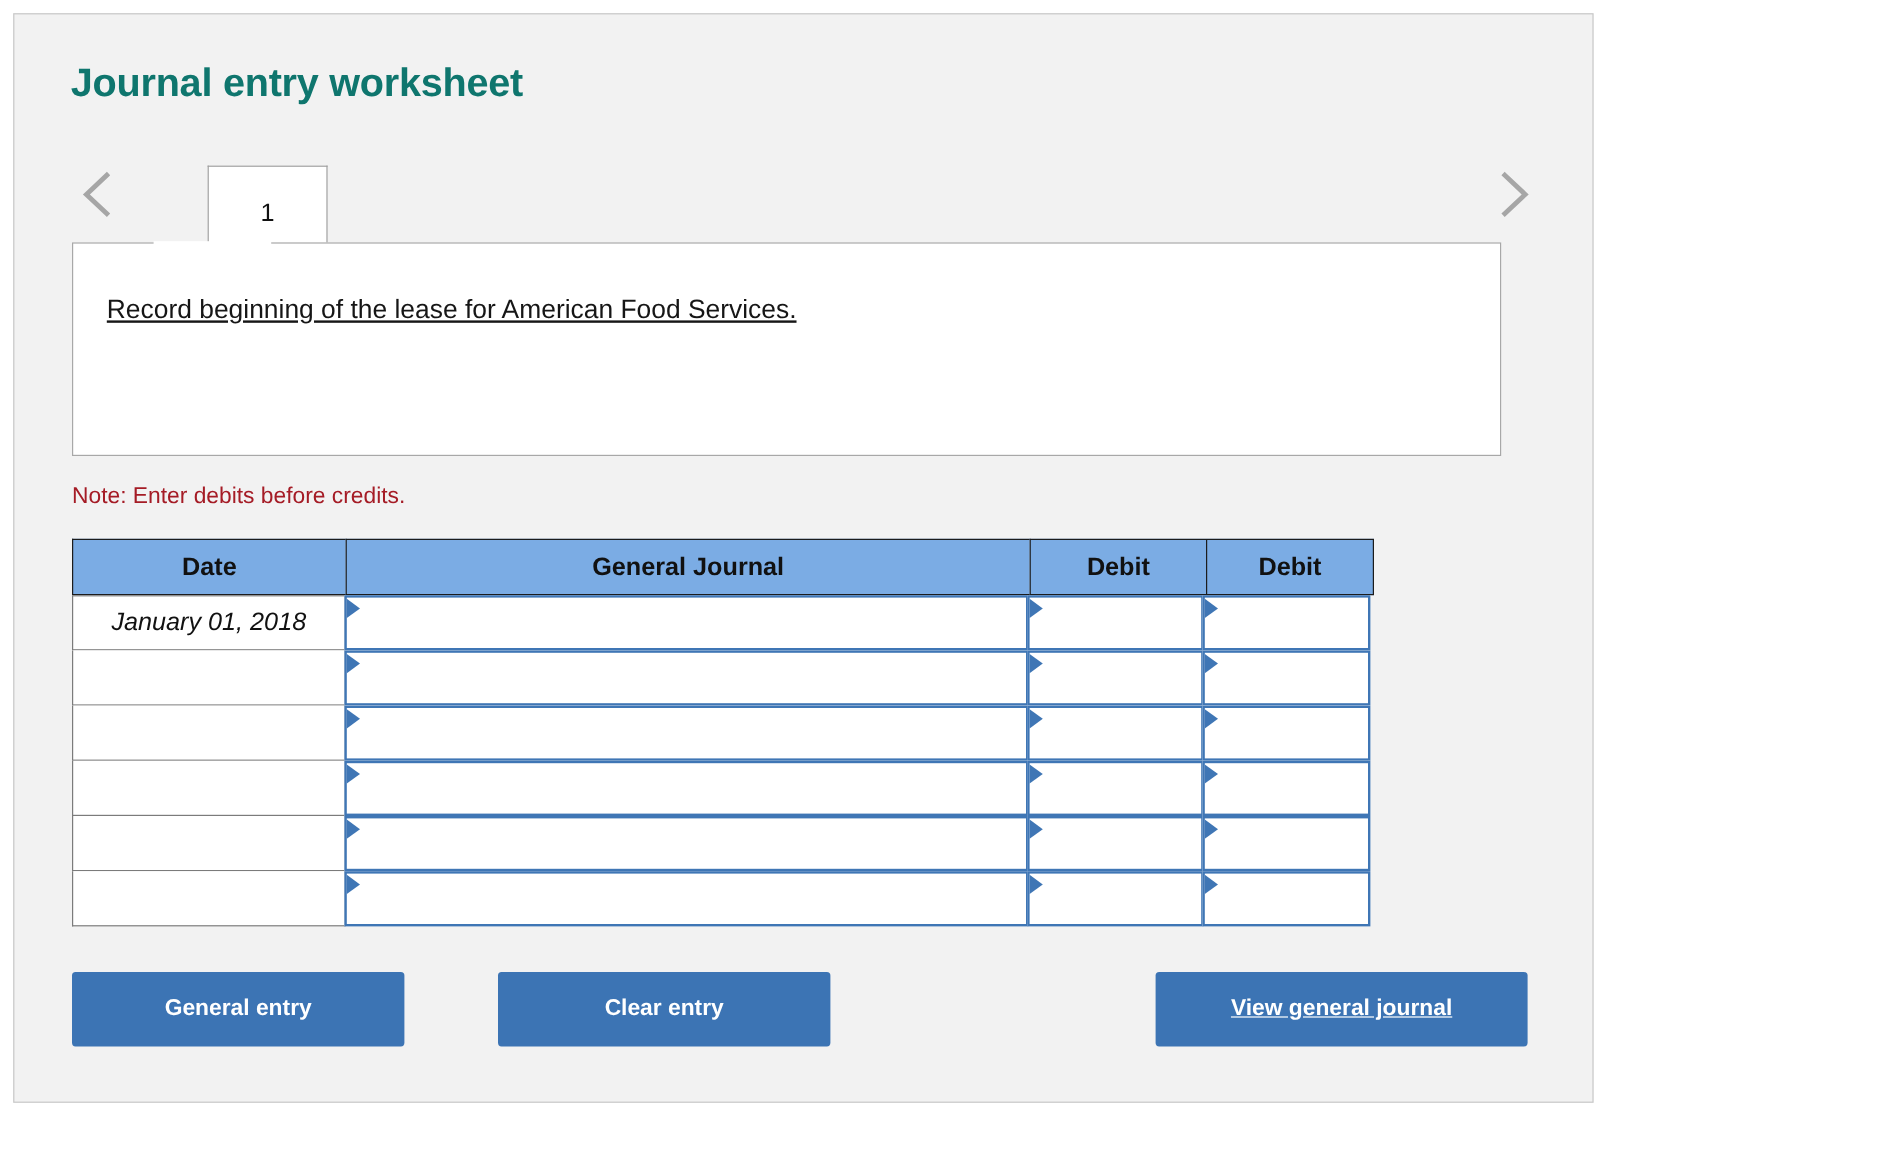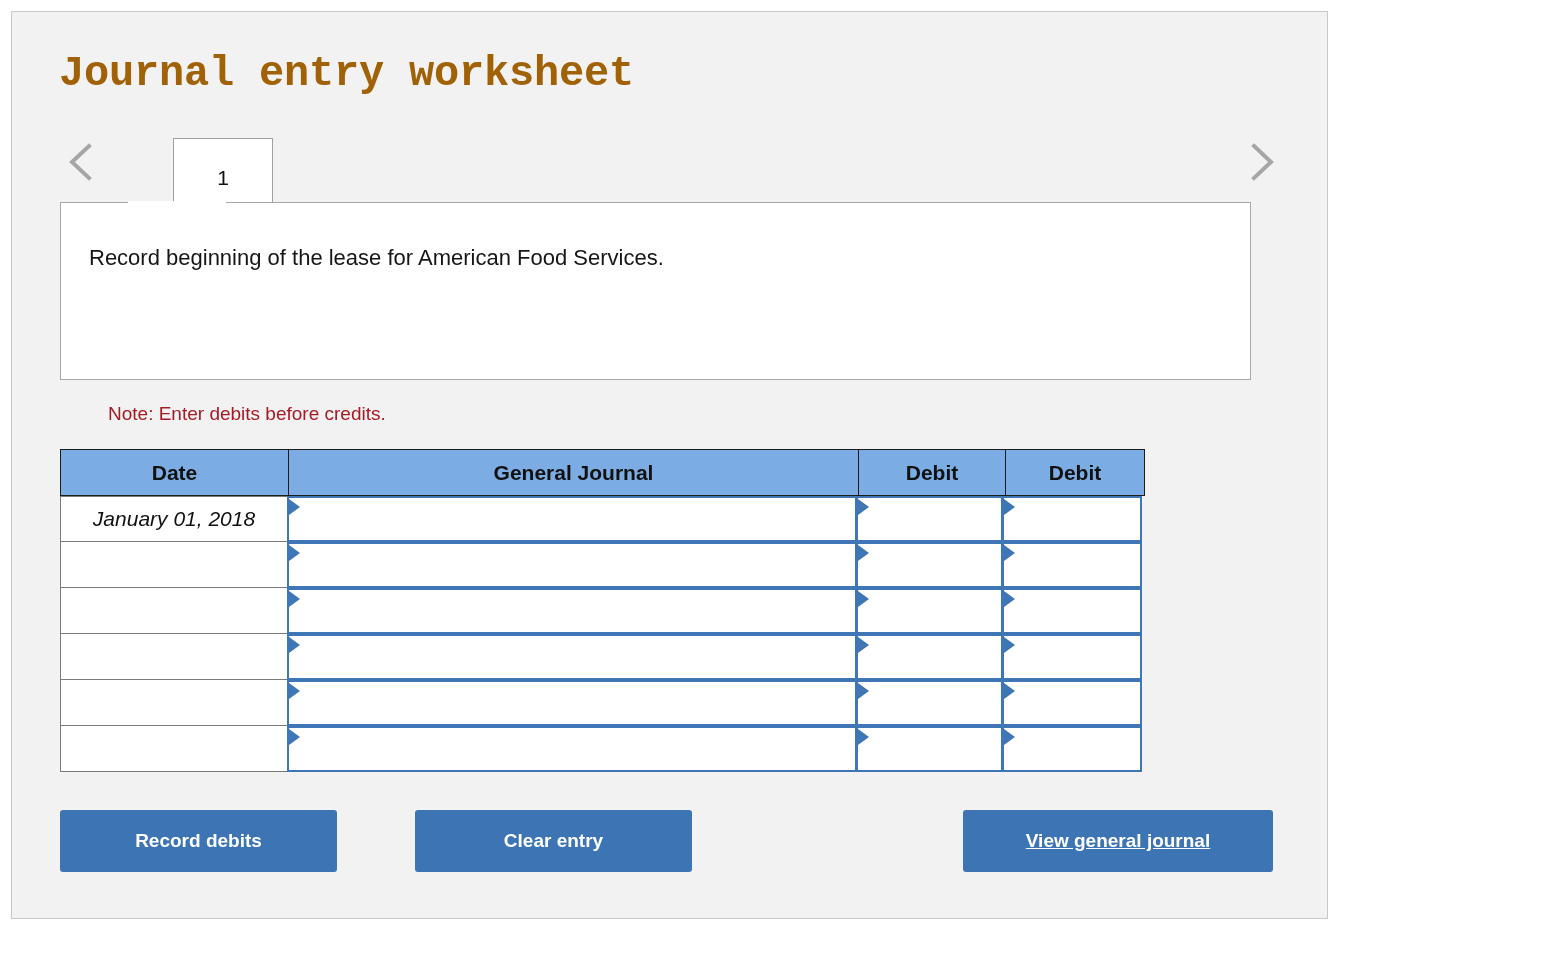--- a/index.html
+++ b/index.html
@@ -22,26 +22,25 @@
     height: 908px;
     background: #f2f2f2;
     border: 1px solid #c8c8c8;
     box-sizing: border-box;
   }
 
   .page-title {
     position: absolute;
     left: 47px;
     top: 38px;
-    font-size: 42px;
+    font-size: 33px;
     font-weight: bold;
-    color: #a16207;
+    color: #0f766e;
     letter-spacing: -0.2px;
     white-space: nowrap;
-    font-family: Liberation Mono, monospace;
   }
 
   
   .tab-strip {
     position: absolute;
     left: 47px;
     top: 112px;
     width: 1240px;
     height: 78px;
   }
@@ -95,30 +94,30 @@
     height: 3px;
     background: #ffffff;
   }
   .description-text {
     position: absolute;
     left: 28px;
     top: 42px;
     font-size: 22px;
     color: #161616;
     white-space: nowrap;
+    text-decoration: underline;
   }
 
   .note-text {
     position: absolute;
     left: 48px;
     top: 391px;
     font-size: 19px;
     color: #a51c26;
     white-space: nowrap;
-    margin-left: 48px;
   }
 
   
   .journal-table {
     position: absolute;
     left: 48px;
     top: 437px;
     width: 1092px;
   }
   .jt-row {
@@ -316,17 +315,17 @@
       <div class="jt-input-cell col-debit">
         <span class="cell-marker"></span>
       </div>
       <div class="jt-input-cell col-credit">
         <span class="cell-marker"></span>
       </div>
     </div>
 
   </div>
 
-  <div class="btn btn-record">Record debits</div>
+  <div class="btn btn-record">General entry</div>
   <div class="btn btn-clear">Clear entry</div>
   <div class="btn btn-view">View general journal</div>
 
 </div>
 
 </body></html>

